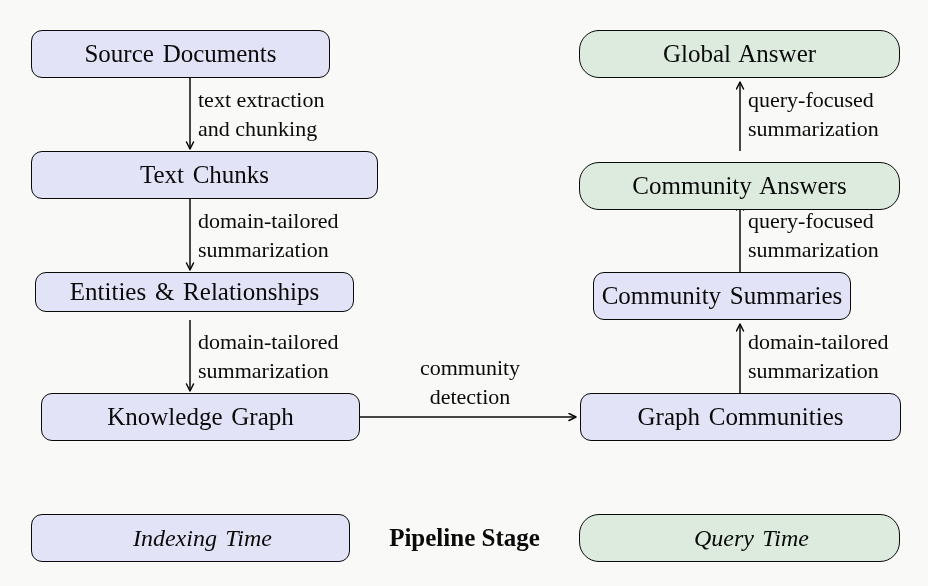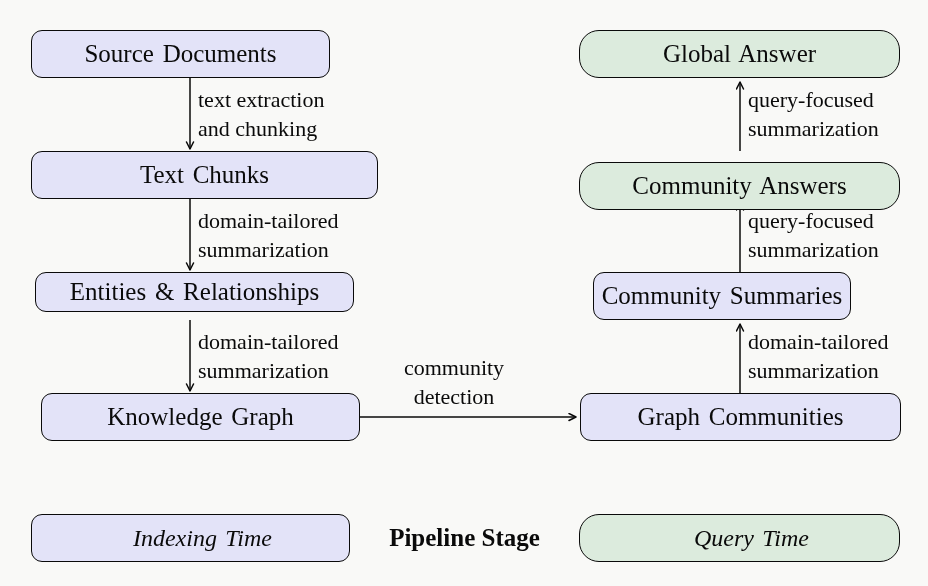--- a/index.html
+++ b/index.html
@@ -94,21 +94,21 @@
   </div>
   <div class="edge-label" style="left:198px; top:206px;">
     <div>domain-tailored</div>
     <div>summarization</div>
   </div>
   <div class="edge-label" style="left:198px; top:327px;">
     <div>domain-tailored</div>
     <div>summarization</div>
   </div>
 
-  <div class="edge-label centered" style="left:364px; top:353px; width:180px;">
+  <div class="edge-label centered" style="left:380px; top:353px; width:180px;">
     <div>community</div>
     <div>detection</div>
   </div>
 
   <div class="edge-label" style="left:748px; top:327px;">
     <div>domain-tailored</div>
     <div>summarization</div>
   </div>
   <div class="edge-label" style="left:748px; top:206px;">
     <div>query-focused</div>

